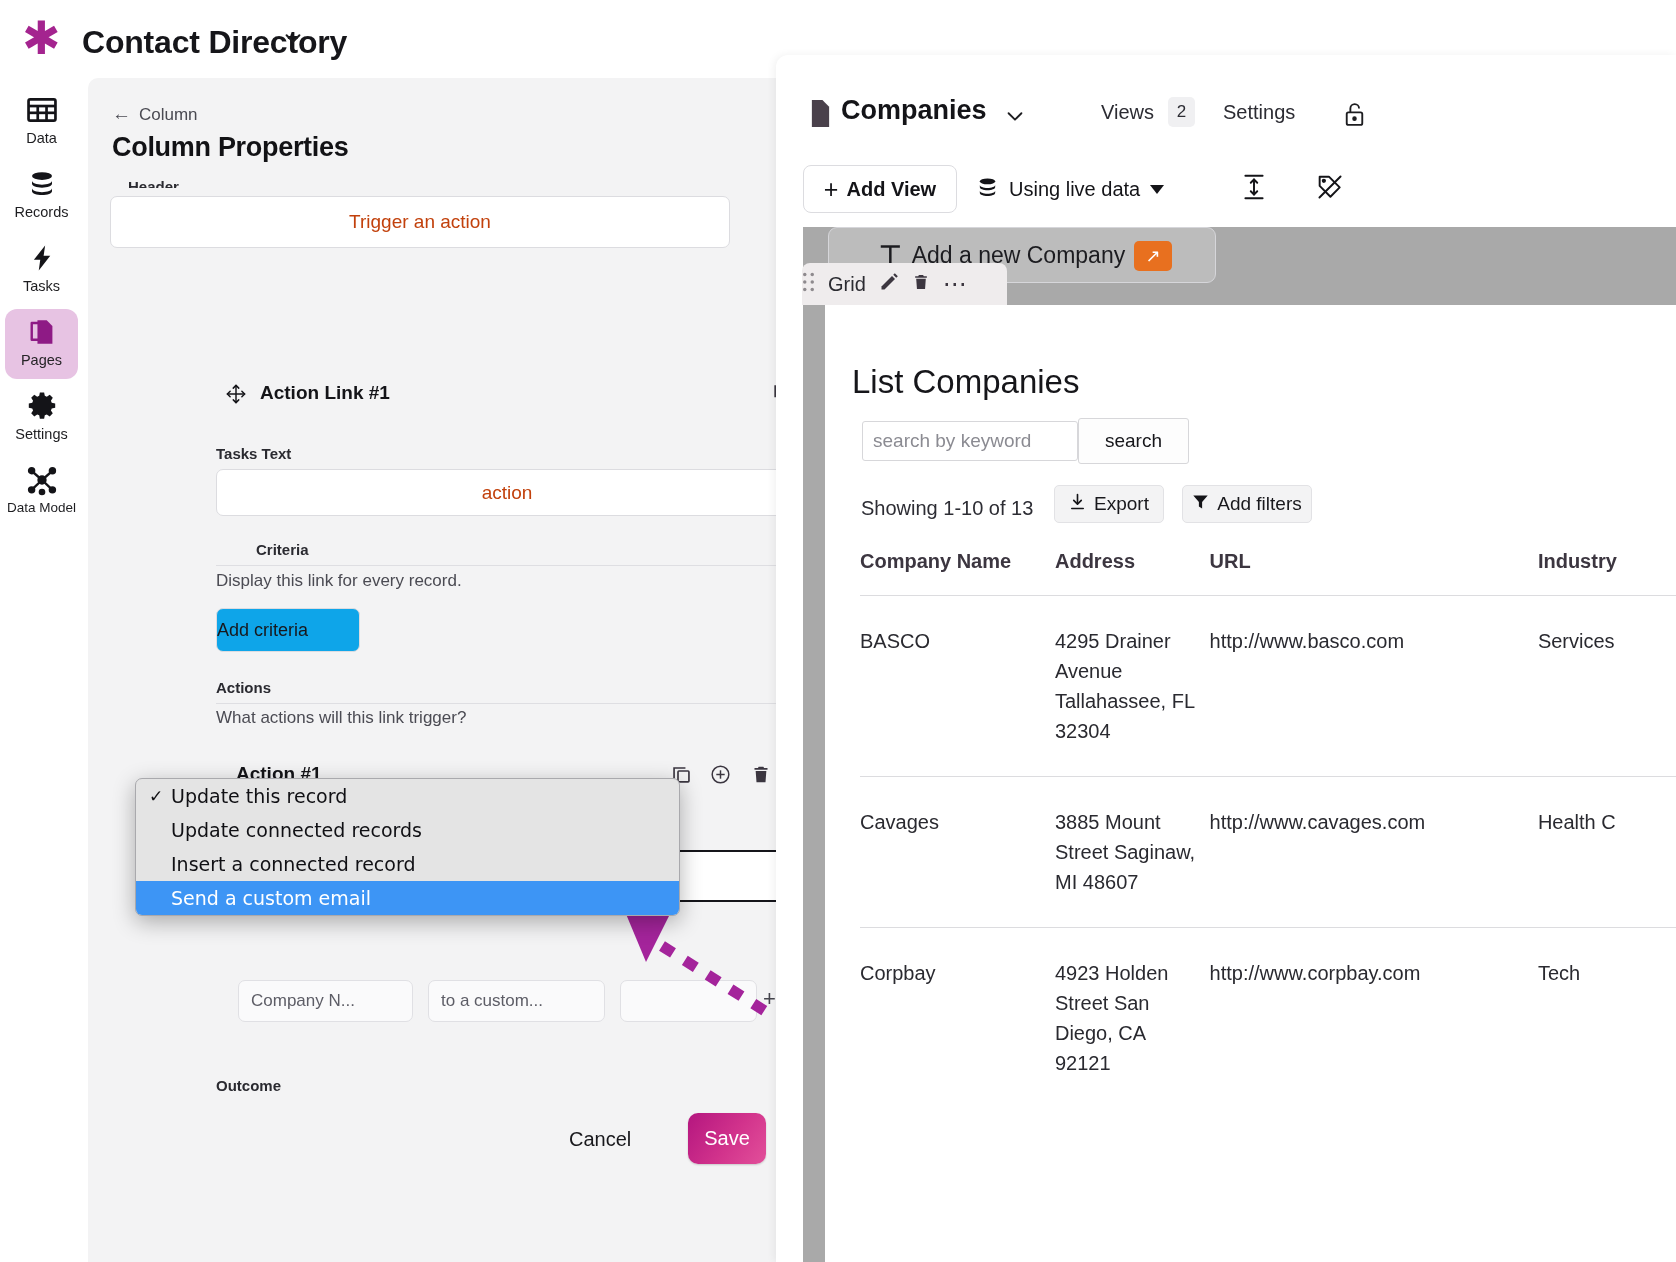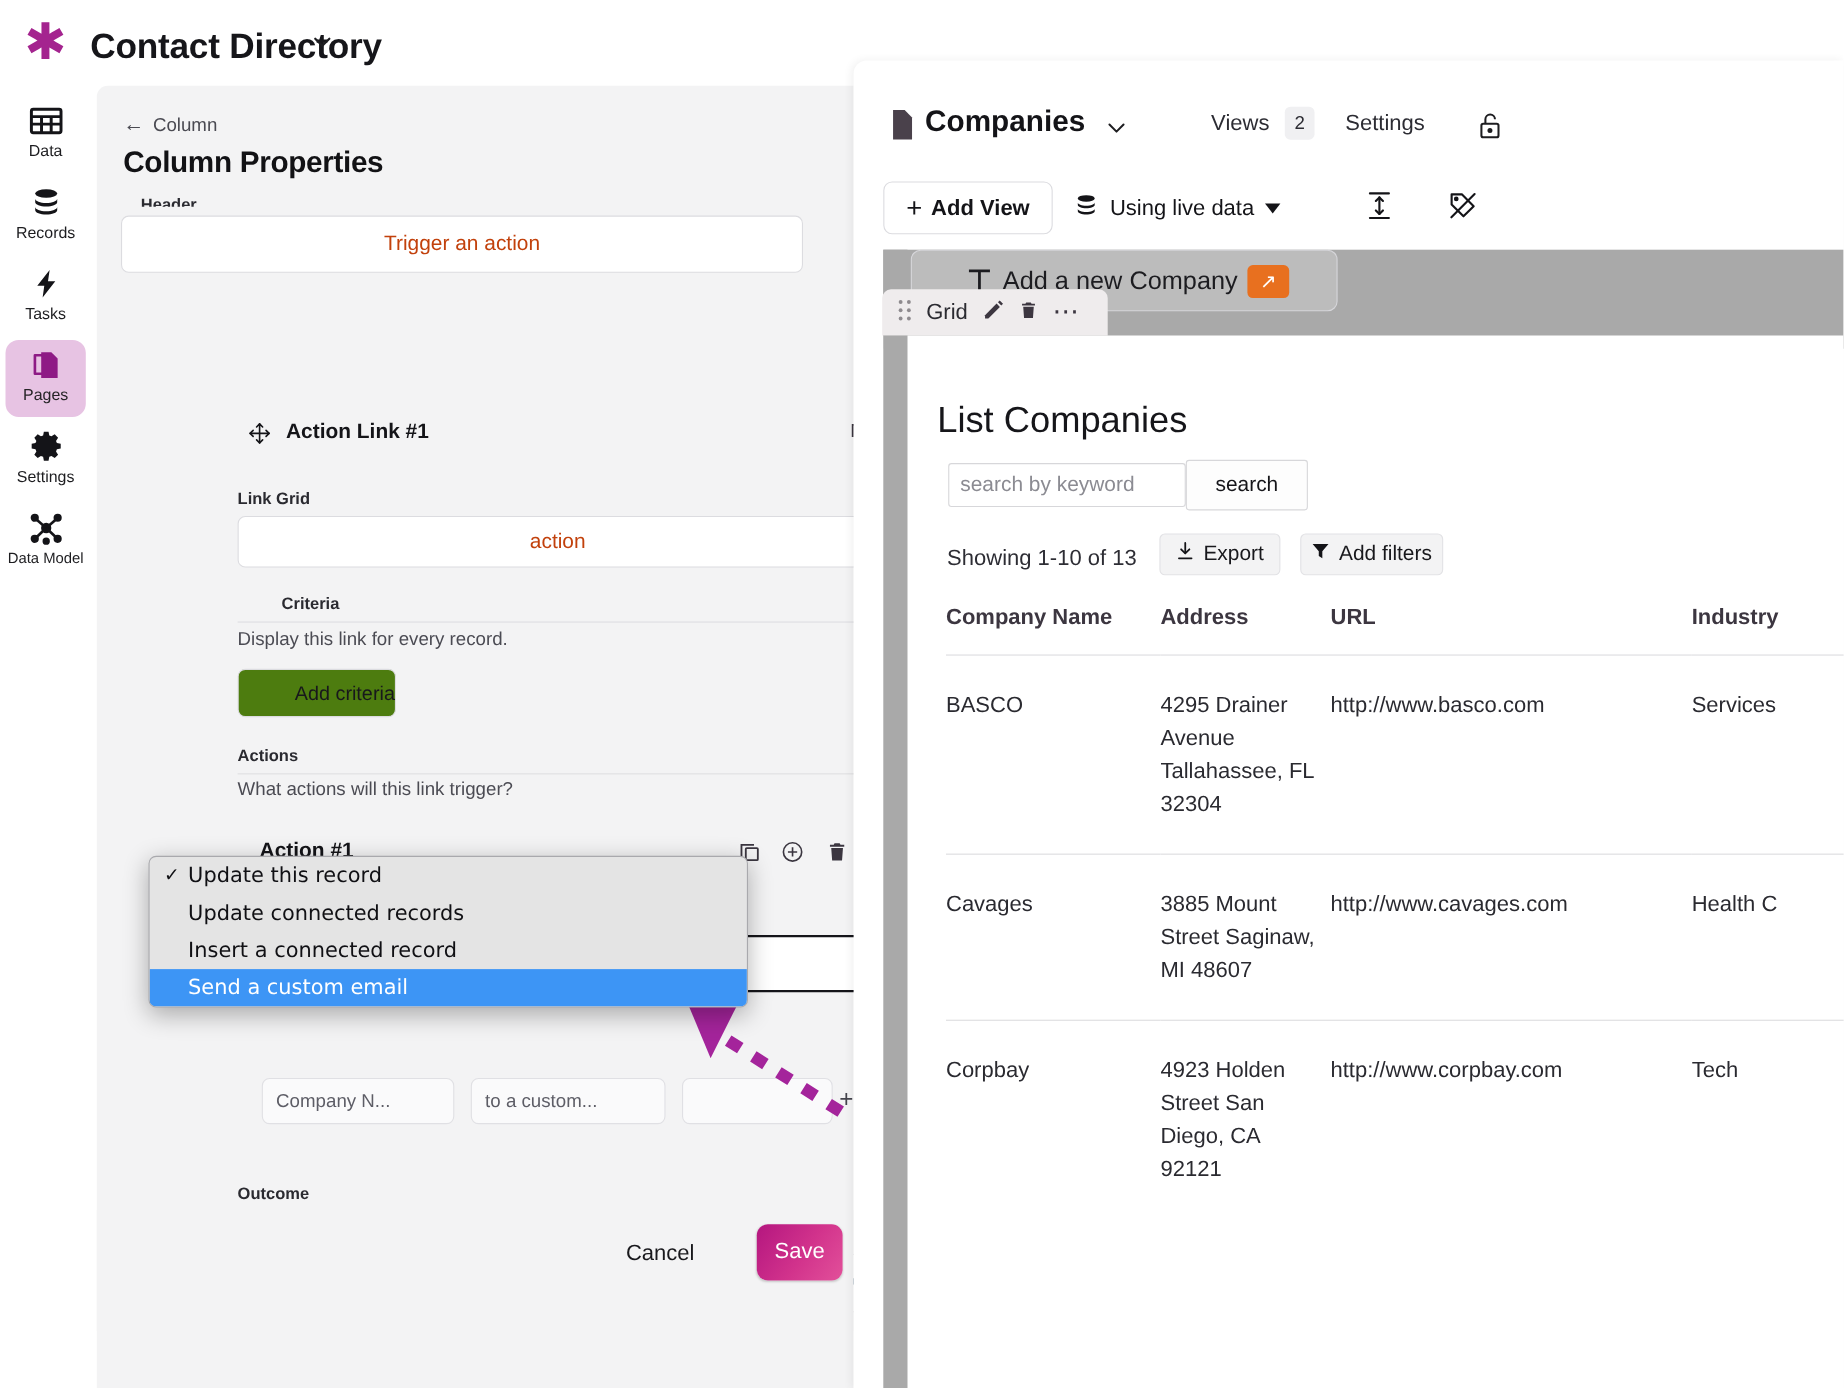--- a/index.html
+++ b/index.html
@@ -39,22 +39,22 @@
                 height:10px; overflow:hidden; }
 
   .field-input { position:absolute; background:#ffffff; border:1px solid #dcdce0; border-radius:7px;
                  font-size:19px; color:#c2410c; display:flex; align-items:center; padding:0 16px;justify-content:center; }
 
   .sec-head { position:absolute; font-size:19px; font-weight:bold; color:#141418; }
   .sec-sub  { position:absolute; font-size:17px; color:#4b4b53; }
   .sec-lab  { position:absolute; font-size:15px; font-weight:bold; color:#2a2a30; }
   .sec-lab-rule { position:absolute; height:1px; background:#dedee2; }
 
-  .btn-outline { position:absolute; background:#4d7c0f; border:1px solid #dcdce0; border-radius:7px;
-                 font-size:18px; color:#18181c; display:flex; align-items:center; justify-content:flex-end; cursor:pointer; }
+  .btn-outline { position:absolute; background:#0ea5e9; border:1px solid #dcdce0; border-radius:7px;
+                 font-size:18px; color:#18181c; display:flex; align-items:center; justify-content:flex-start; cursor:pointer; }
 
   .ghost-chip { position:absolute; background:#fafafb; border:1px solid #e0e0e4; border-radius:7px;
                 font-size:17px; color:#5d5d66; display:flex; align-items:center; padding:0 12px; overflow:hidden; white-space:nowrap; }
 
   .icon-btn { position:absolute; cursor:pointer; }
 
   .select-box { position:absolute; background:#ffffff; border:1px solid #cfcfd4; border-radius:9px;
                 font-size:19px; color:#18181c; display:flex; align-items:center; padding:0 16px; }
   .select-caret { position:absolute; width:0; height:0; border-left:7px solid transparent; border-right:7px solid transparent;
                   border-top:8px solid #3f6079; }
@@ -100,21 +100,21 @@
 
   
   .dim { position:absolute; left:27px; top:172px; width:873px; height:90px; background:#a9a9a9; }
   .addnew { position:absolute; left:52px; top:172px; width:388px; height:56px;
             border:1px solid #d6d6da; border-radius:9px; background:#bcbcbc;
             display:flex; align-items:center; gap:10px; padding-left:50px; font-size:23px; color:#1c1c20; }
   .addnew-badge { position:absolute; left:358px; top:186px; width:38px; height:30px; background:#e8701f;
                   border-radius:5px; color:#fff; font-size:18px; display:flex; align-items:center; justify-content:center; }
 
   .gridbar { position:absolute; left:26px; top:208px; width:205px; height:42px; background:#efeced;
-             border-radius:8px 8px 0 0; display:flex; align-items:center; gap:13px; padding-left:14px; }
+             border-radius:8px 8px 0 0; display:flex; align-items:center; gap:13px; }
   .gridbar .gb-label { font-size:20px; color:#2b2b31; }
 
   .content-card { position:absolute; left:27px; top:250px; width:873px; height:957px; background:#ffffff; }
   .gray-left { position:absolute; left:27px; top:250px; width:22px; height:957px; background:#a9a9a9; }
   .gray-rail-top { position:absolute; left:27px; top:172px; width:22px; height:78px; background:#a9a9a9; }
 
   .lc-title { position:absolute; left:49px; top:58px; font-size:33px; color:#16161a; }
   .lc-search { position:absolute; left:59px; top:116px; width:216px; height:40px; background:#fff;
                border:1px solid #d7d7da; border-radius:3px; font-size:19px; color:#8b8b92; padding:0 10px; display:flex; align-items:center; }
   .lc-searchbtn { position:absolute; left:275px; top:113px; width:111px; height:46px; background:#fdfdfd;
@@ -247,21 +247,21 @@
       </svg>
     </span>
     <div class="sec-head" style="left:172px; top:304px;">Action Link #1</div>
     <span class="icon-btn" style="left:684px; top:304px;">
       <svg width="22" height="22" viewBox="0 0 24 24" fill="none" stroke="#3b3640" stroke-width="1.9">
         <rect x="8" y="8" width="12.5" height="12.5" rx="1"></rect>
           <polyline points="16.5,4.6 3.5,4.6 3.5,16.6"></polyline>
       </svg>
     </span>
 
-    <div class="sec-lab" style="left:128px; top:367px;">Link Grid</div>
+    <div class="sec-lab" style="left:128px; top:367px;">Tasks Text</div>
     <div class="field-input" style="left:128px; top:391px; width:582px; height:47px;">
       <span>action</span>
     </div>
 
     <div class="sec-lab" style="left:128px; top:463px;margin-left:40px;">Criteria</div>
     <div class="sec-lab-rule" style="left:128px; top:487px; width:582px;"></div>
     <div class="sec-sub" style="left:128px; top:493px;">Display this link for every record.</div>
     <div class="btn-outline" style="left:128px; top:530px; width:144px; height:44px;">
       <span>Add criteria</span>
     </div>

